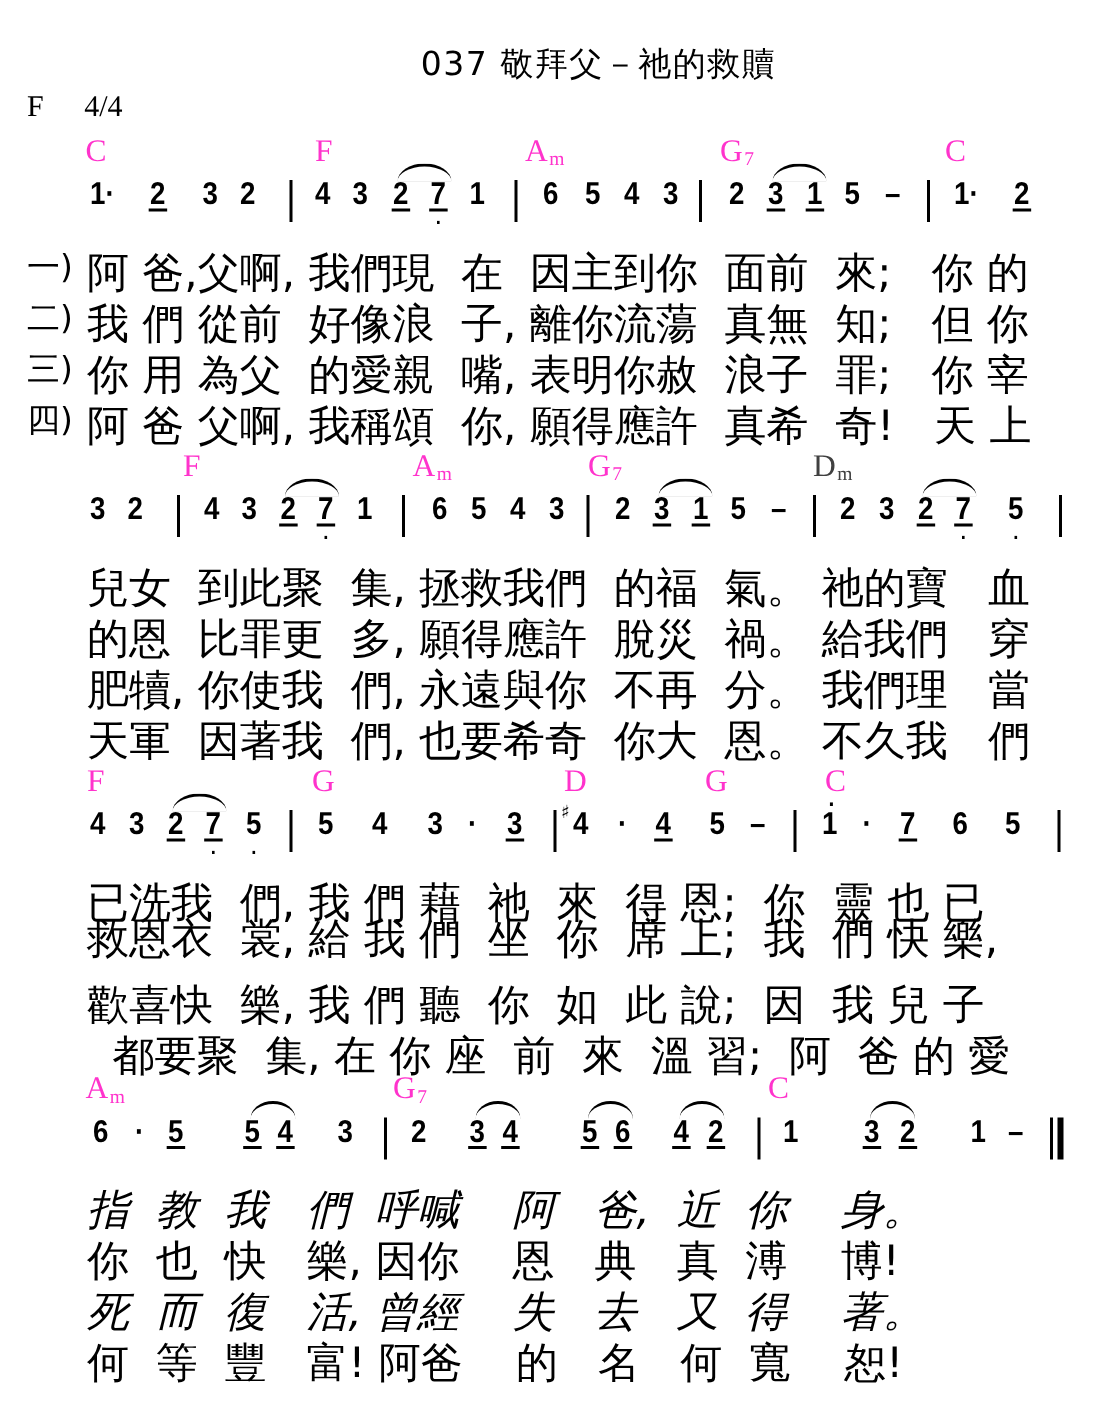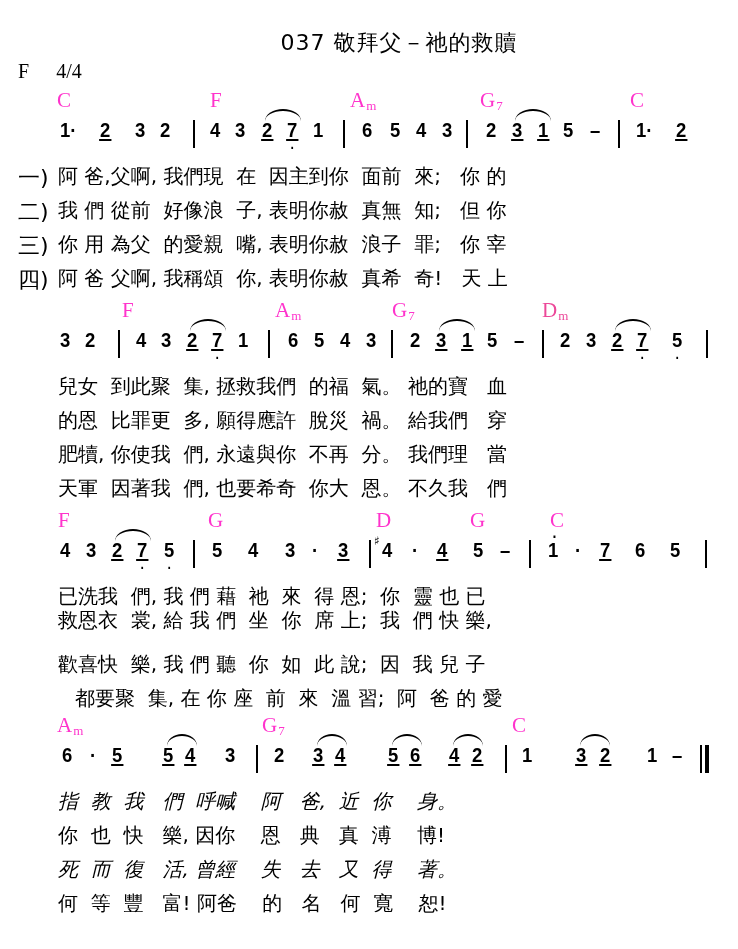--- a/index.html
+++ b/index.html
@@ -17,21 +17,21 @@
        font-size: 21px; transform: scaleX(0.88); transform-origin: left top; }
   .n.u::after { content: ""; position: absolute; left: -1px; right: -1px; bottom: 1px; border-bottom: 2px solid #000; }
   .n.ld::before { content: "."; position: absolute; left: 4px; bottom: -10px; font-size: 14px; }
   .n.hd::before { content: "."; position: absolute; left: 5px; top: -14px; font-size: 16px; font-weight: bold; }
   .sharp { position: absolute; top: -4px; font-size: 12px; font-weight: bold; }
   .bar { position: absolute; top: 2px; width: 1.5px; height: 28px; background: #000; }
   .bar.final { width: 4px; }
   .bar.thin2 { width: 1.5px; }
   .slur { position: absolute; top: -9px; height: 10px; border-top: 2px solid #000; border-radius: 50% 50% 0 0 / 100% 100% 0 0; }
   .lyrics { position: absolute; left: 0; width: 738px; }
-  .ly { position: absolute; font-family: "DejaVu Sans", sans-serif; font-size: 20px; white-space: pre; letter-spacing: 0px; }
+  .ly { position: absolute; font-family: "DejaVu Sans", sans-serif; font-size: 28px; white-space: pre; letter-spacing: 0px; }
   .vlabel { position: absolute; font-size: 22px; }
 </style>
 </head>
 <body>
 
 <div class="title">037 敬拜父－祂的救贖</div>
 <div class="meta">
   <span>F</span>
   <span>4/4</span>
 </div>
@@ -67,33 +67,33 @@
         <span class="n" style="left: 590px;">–</span>
         <div class="bar" style="left: 618px;"></div>
         <span class="n" style="left: 636px;">1·</span>
         <span class="n u" style="left: 676px;">2</span>
         <div class="slur" style="left: 265px; width: 36px;"></div>
         <div class="slur" style="left: 515px; width: 36px;"></div>
       </div>
       <div class="lyrics" style="top: 75px;">
         <div class="ly" style="top: 0px; left: 58px;">阿 爸,父啊, 我們現  在  因主到你  面前  來;   你 的</div>
         <div class="vlabel" style="top: 0px; left: 18px;">一)</div>
-        <div class="ly" style="top: 34px; left: 58px;">我 們 從前  好像浪  子, 表明你赦  真無  知;   但 你</div>
+        <div class="ly" style="top: 34px; left: 58px;">我 們 從前  好像浪  子, 離你流蕩  真無  知;   但 你</div>
         <div class="vlabel" style="top: 34px; left: 18px;">二)</div>
         <div class="ly" style="top: 68px; left: 58px;">你 用 為父  的愛親  嘴, 表明你赦  浪子  罪;   你 宰</div>
         <div class="vlabel" style="top: 68px; left: 18px;">三)</div>
-        <div class="ly" style="top: 102px; left: 58px;">阿 爸 父啊, 我稱頌  你, 表明你赦  真希  奇!   天 上</div>
+        <div class="ly" style="top: 102px; left: 58px;">阿 爸 父啊, 我稱頌  你, 願得應許  真希  奇!   天 上</div>
         <div class="vlabel" style="top: 102px; left: 18px;">四)</div>
       </div>
     </div>
     <div class="system" style="top: 298px;">
       <div class="chord" style="left: 122px; color: rgb(255, 51, 204);">F</div>
       <div class="chord" style="left: 275px; color: rgb(255, 51, 204);">A<sub>m</sub></div>
       <div class="chord" style="left: 392px; color: rgb(255, 51, 204);">G<sub>7</sub></div>
-      <div class="chord" style="left: 542px; color: #ec4899;">D<sub>m</sub></div>
+      <div class="chord" style="left: 542px; color: #404040;">D<sub>m</sub></div>
       <div class="notes">
         <span class="n" style="left: 60px;">3</span>
         <span class="n" style="left: 85px;">2</span>
         <div class="bar" style="left: 118px;"></div>
         <span class="n" style="left: 136px;">4</span>
         <span class="n" style="left: 161px;">3</span>
         <span class="n u" style="left: 187px;">2</span>
         <span class="n u ld" style="left: 212px;">7</span>
         <span class="n" style="left: 238px;">1</span>
         <div class="bar" style="left: 268px;"></div>

